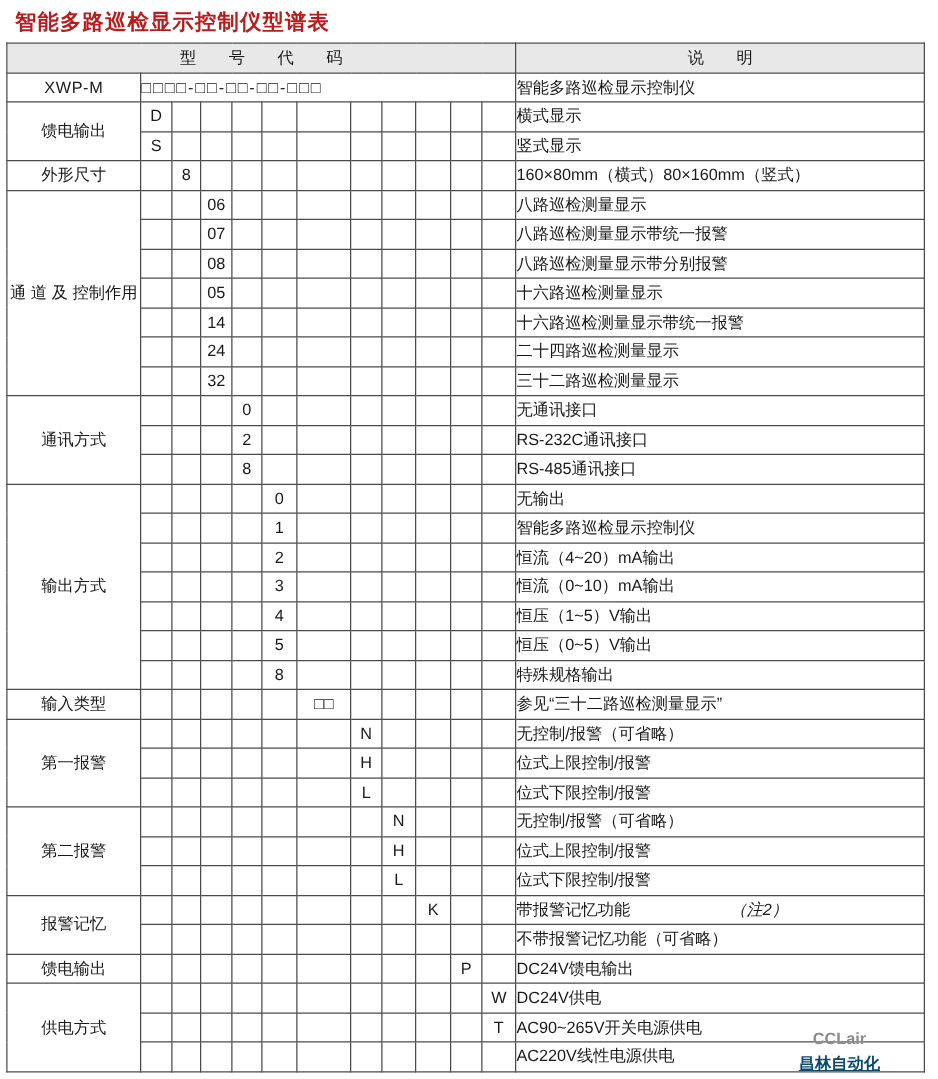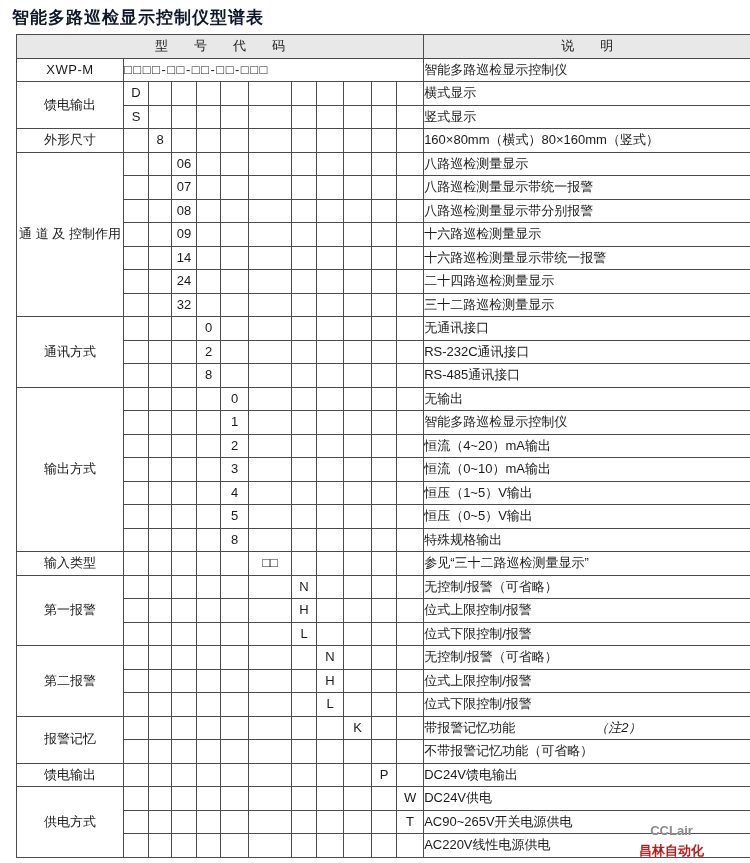--- a/index.html
+++ b/index.html
@@ -3,24 +3,24 @@
 <meta charset="utf-8">
 <style>
   html,body{margin:0;padding:0;background:#ffffff;}
   body{
     width:750px;height:863px;position:relative;
     font-family:"Liberation Sans","DejaVu Sans",sans-serif;
     color:#111;
   }
   .title{
     position:absolute;left:12px;top:6px;margin:0;
-    font-size:17px;font-weight:bold;color:#0f172a;letter-spacing:1px;
+    font-size:17px;font-weight:bold;color:#b91c1c;letter-spacing:1px;
   }
   table.spec{
-    position:absolute;left:16px;top:34px;width:734px;
+    position:absolute;left:5px;top:34px;width:734px;
     border-collapse:collapse;table-layout:fixed;
   }
   table.spec td{
     border:1px solid #4b4b4b;
     height:22.5px;line-height:22.5px;
     font-size:13px;color:#1a1a1a;
     padding:0;overflow:hidden;white-space:nowrap;
     vertical-align:middle;
   }
   td.hl,td.hr{
@@ -36,21 +36,21 @@
   td.desc{text-align:left;padding-left:8px;}
   td.e{background:#fff;}
   .note{margin-left:80px;font-style:italic;}
   .watermark{
     position:absolute;right:46px;bottom:3px;
     font-size:13px;font-weight:bold;color:#8a8a8a;
     display:flex;align-items:center;gap:4px;
     text-shadow:0 0 1px rgba(255,255,255,0.6);
     flex-direction:column;
   }
-  .watermark .wm-name{color:#b91c1c;}
+  .watermark .wm-name{color:#0c4a6e;text-decoration:underline;}
 </style>
 </head>
 <body>
 
 <h1 class="title">智能多路巡检显示控制仪型谱表</h1>
 
 <table class="spec">
   <colgroup>
     <col style="width:107px">
       <col style="width:25px">
@@ -165,21 +165,21 @@
         <td class="e"></td>
         <td class="e"></td>
         <td class="e"></td>
         <td class="e"></td>
         <td class="e"></td>
     <td class="desc">八路巡检测量显示带分别报警</td>
   </tr>
   <tr>
     <td class="e"></td>
         <td class="e"></td>
-    <td class="code">09</td>
+    <td class="code">05</td>
     <td class="e"></td>
         <td class="e"></td>
         <td class="e"></td>
         <td class="e"></td>
         <td class="e"></td>
         <td class="e"></td>
         <td class="e"></td>
         <td class="e"></td>
     <td class="desc">十六路巡检测量显示</td>
   </tr>

